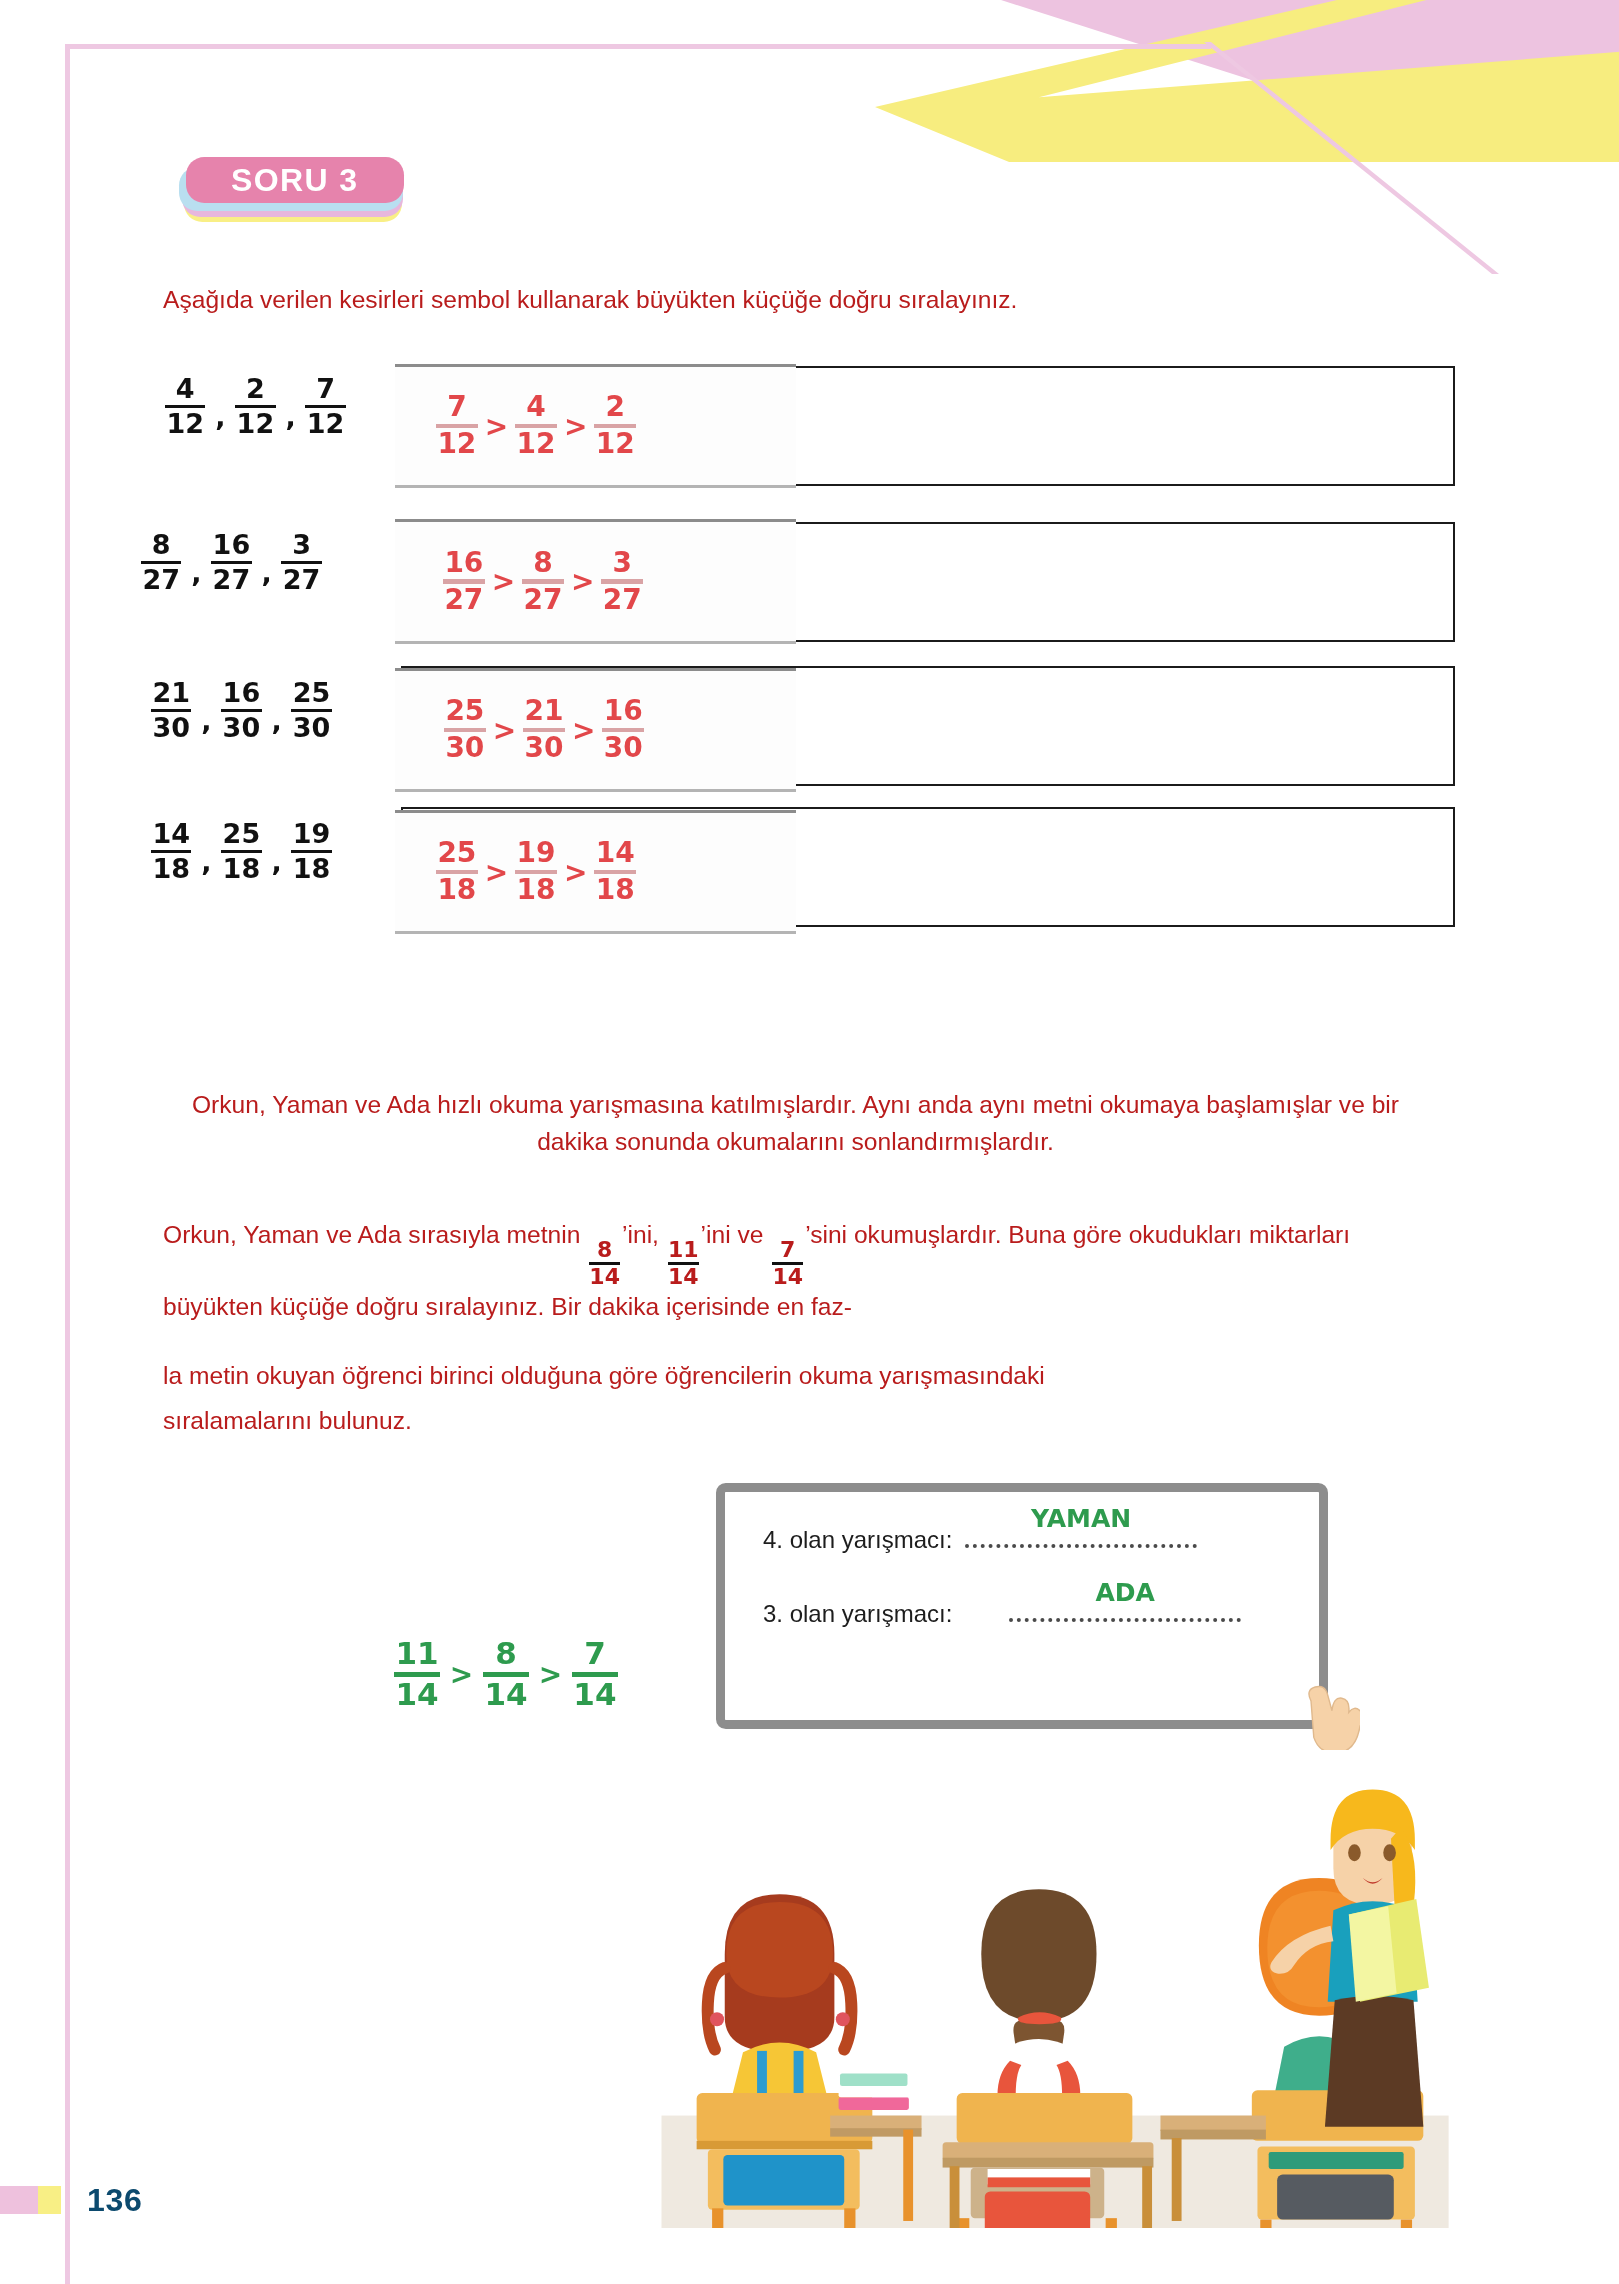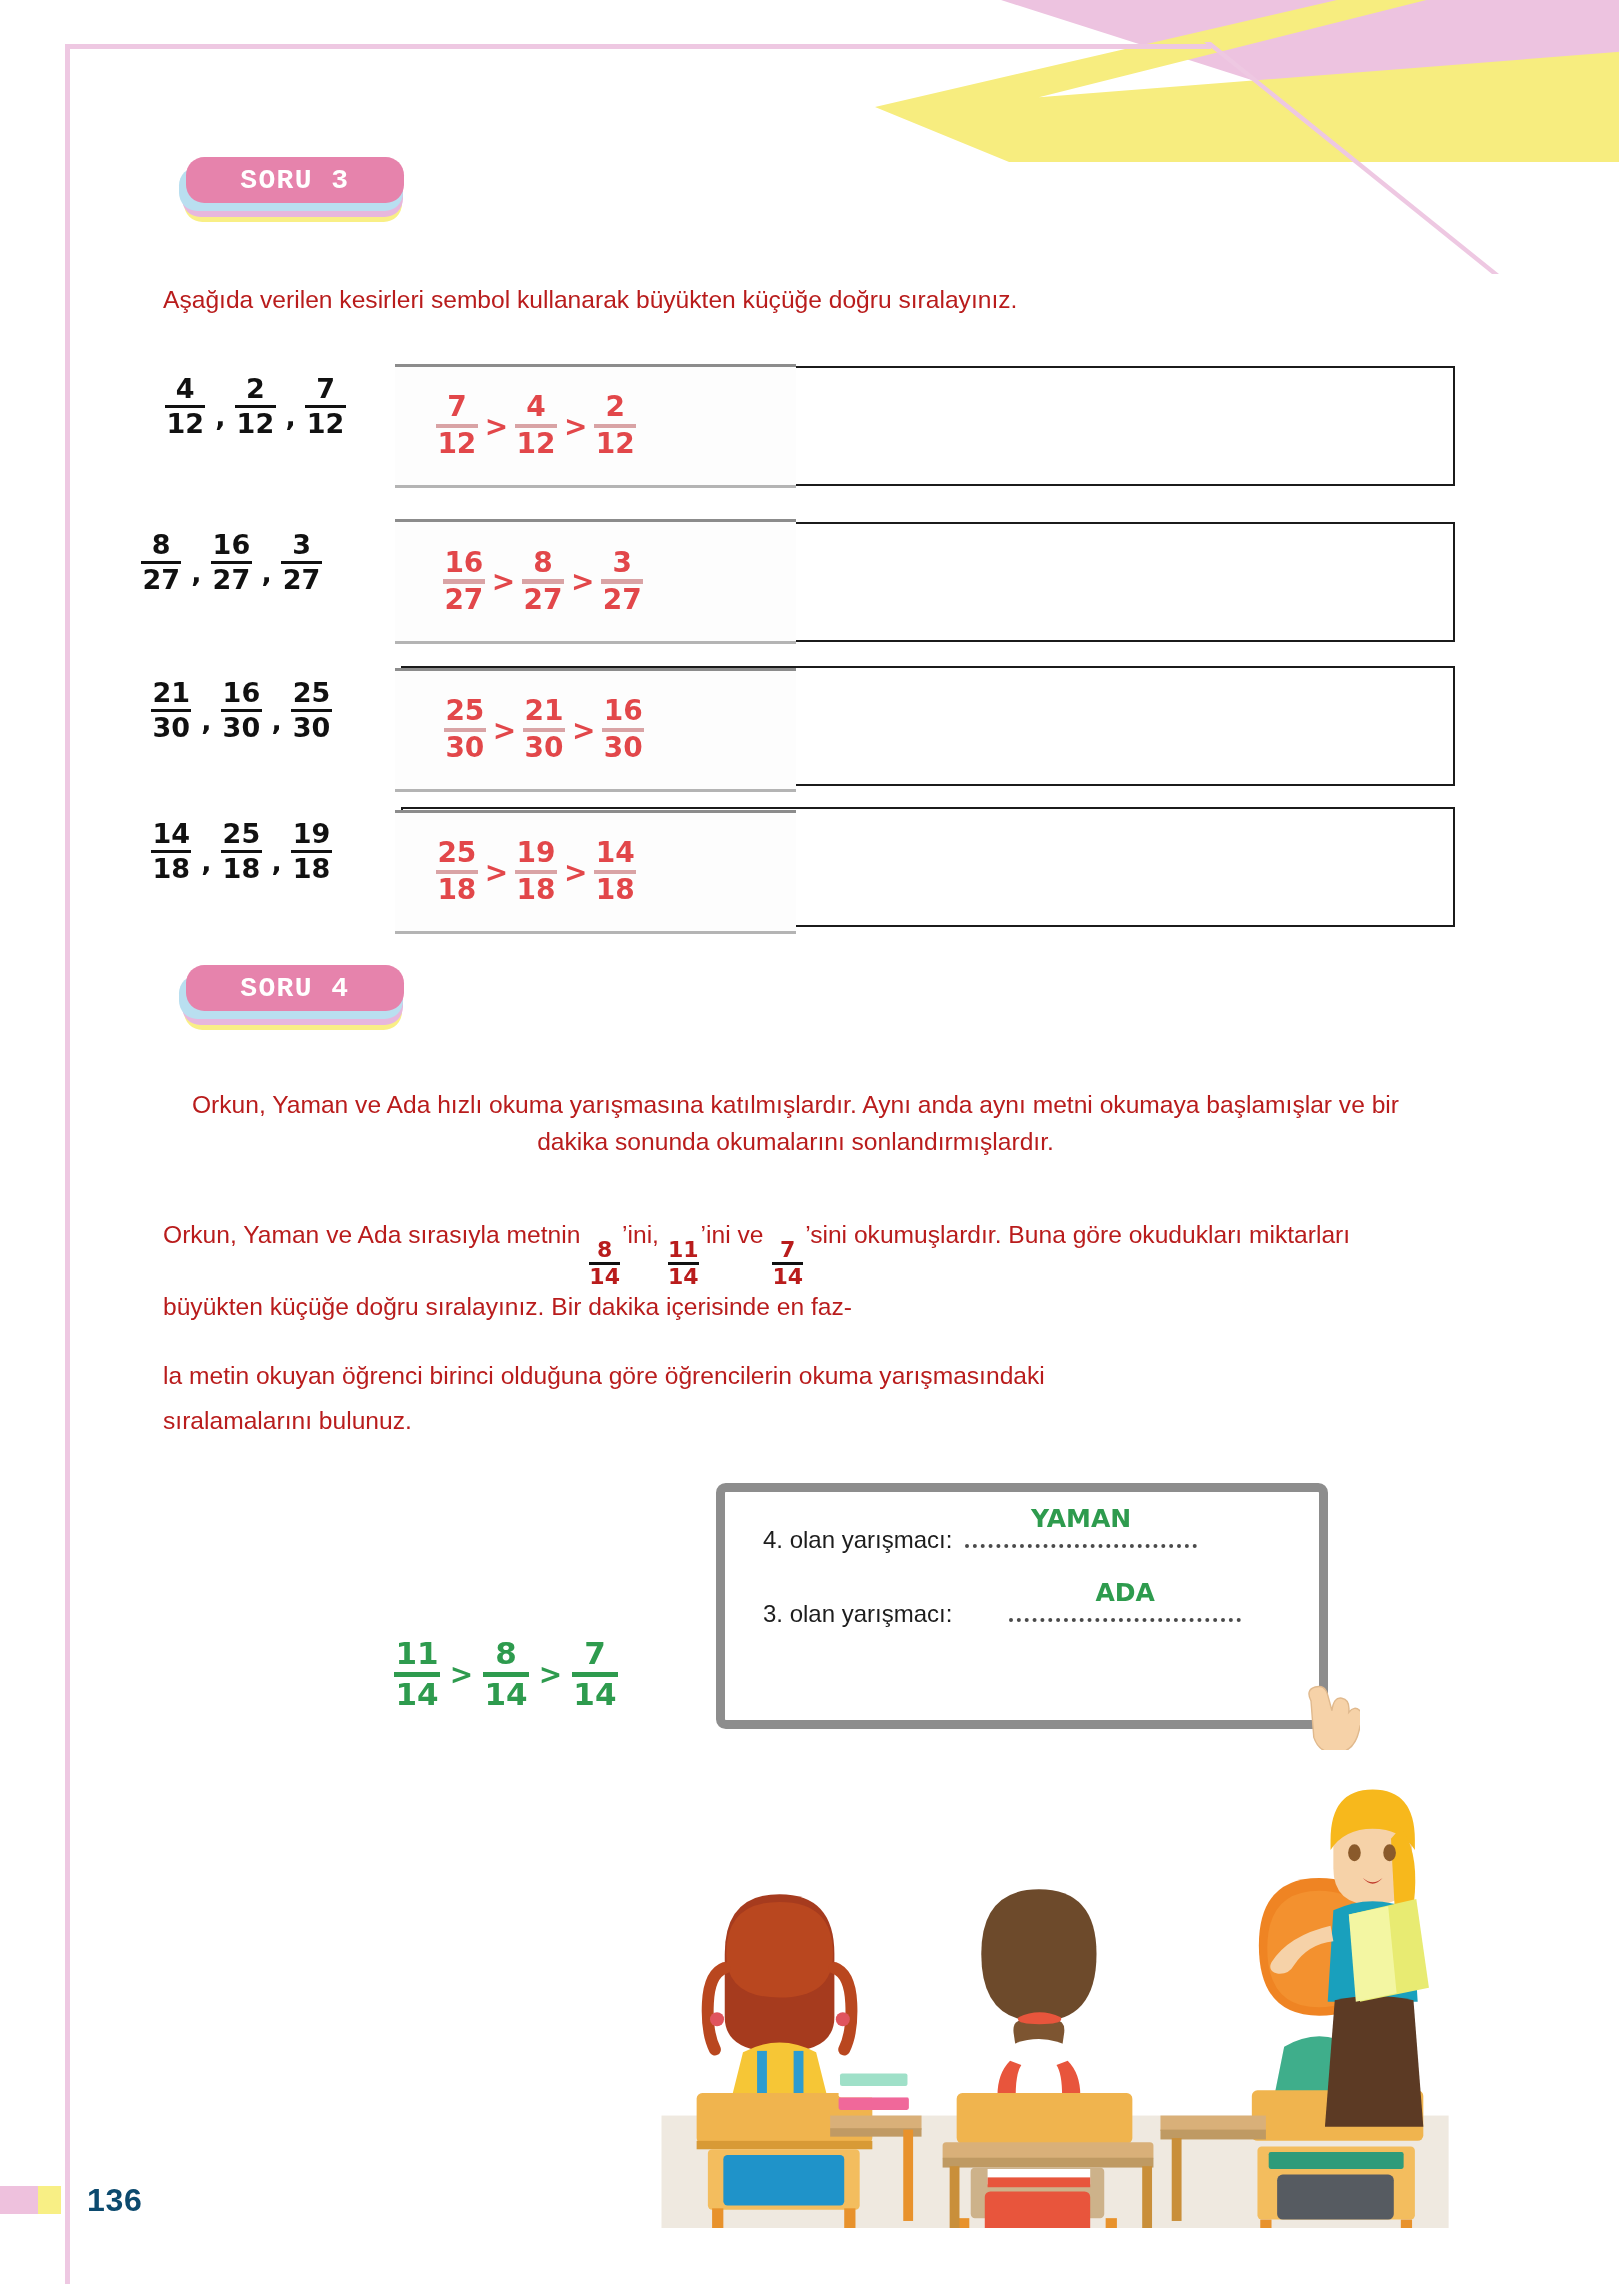--- a/index.html
+++ b/index.html
@@ -56,22 +56,22 @@
   
   .soru-badge { position: absolute; width: 232px; height: 67px; }
   .soru-badge .lay { position: absolute; border-radius: 18.3px; }
   .soru-badge .lay-yellow { left: 8.4px; top: 21px; width: 218px; height: 44px; background: #f9ef86; }
   .soru-badge .lay-violet { left: 5.6px;  top: 15.5px; width: 221px; height: 44px; background: #e7b7dd; }
   .soru-badge .lay-blue   { left: 2.8px;  top: 9.8px; width: 224px; height: 44px; background: #b9dff0; }
   .soru-badge .lay-main   { left: 9.8px; top: 0;    width: 218px; height: 46px; background: #e683ac; }
   .soru-badge .soru-text {
     position: absolute; left: 9.8px; top: 0; width: 218px; height: 46px;
     display: flex; align-items: center; justify-content: center;
-    color: #ffffff; font-size: 28px; font-weight: 700; letter-spacing: 1.4px;
-    font-family: Liberation Mono, monospace;
+    color: #ffffff; font-size: 32px; font-weight: 700; letter-spacing: 1.4px;
+    font-family: Liberation Sans, sans-serif;
   }
 
   
   .prose {
     position: absolute;
     font-size: 24.6px; color: #b91c1c; line-height: 1.52;
     font-family: "Liberation Sans", sans-serif;
   }
 
   
@@ -334,27 +334,20 @@
         </span>
       <span class="gt">&gt;</span>
       <span class="frac">
           <span class="num">14</span>
           <span class="bar"></span>
           <span class="den">18</span>
         </span>
     </div>
   </div>
 
-  <div class="soru-badge" style="left:176px; top:965px;">
-    <div class="lay lay-yellow"></div>
-    <div class="lay lay-violet"></div>
-    <div class="lay lay-blue"></div>
-    <div class="lay lay-main"></div>
-    <div class="soru-text">SORU 4</div>
-  </div>
 
   <div class="prose" style="left:163px; top:1086px; width:1265px;text-align:center;">Orkun, Yaman ve Ada hızlı okuma yarışmasına katılmışlardır. Aynı anda aynı metni okumaya başlamışlar ve bir dakika sonunda okumalarını sonlandırmışlardır.</div>
 
   <div class="prose" style="left:163px; top:1216px; width:1272px;">
     <span>Orkun, Yaman ve Ada sırasıyla metnin</span>
     <span class="inline-frac">
       <span>8</span>
       <span class="bar"></span>
       <span>14</span>
     </span><span>’ini,</span>

